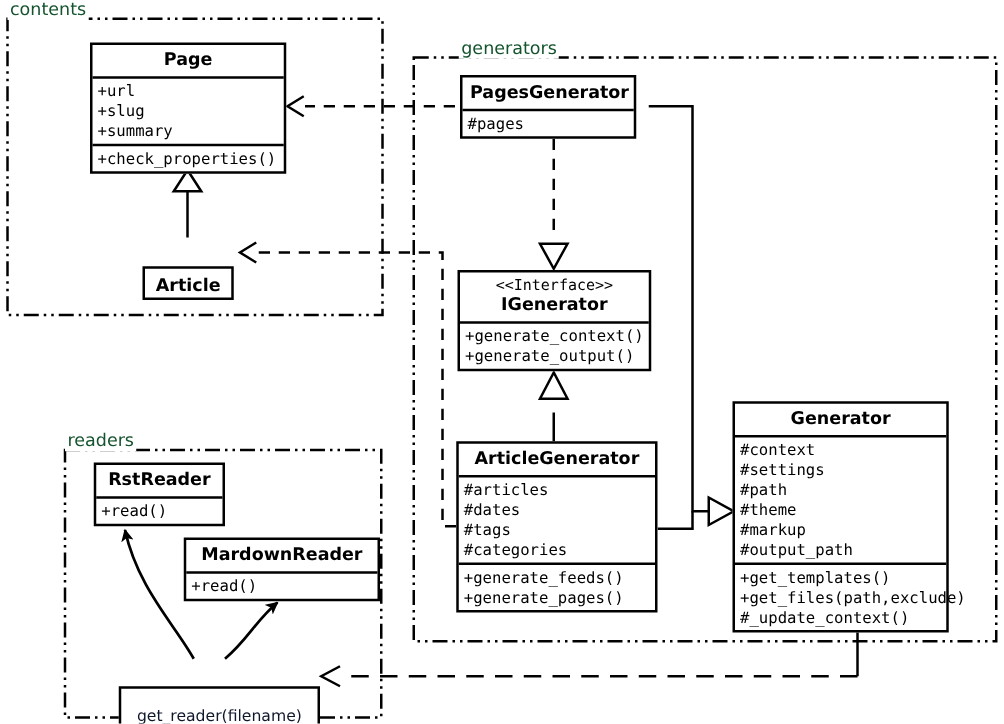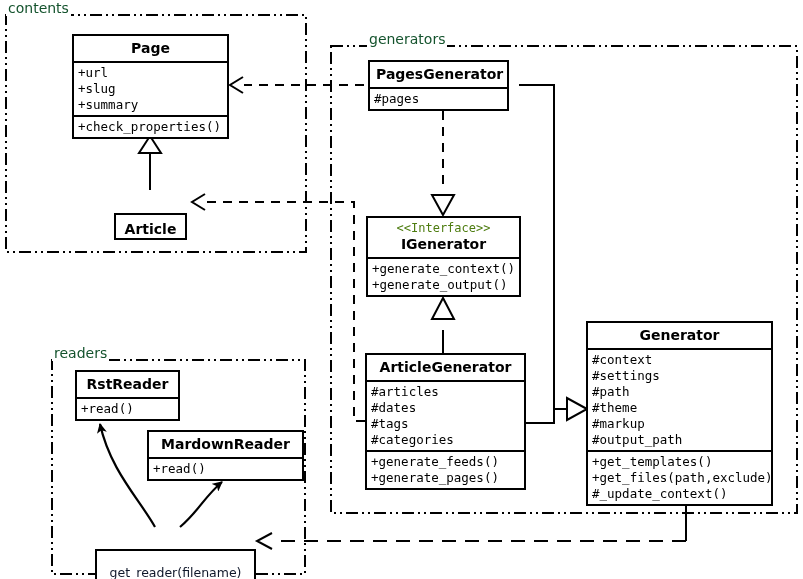--- a/index.html
+++ b/index.html
@@ -38,21 +38,21 @@
     padding: 4px 6px 4px 6px;
     line-height: 17px;
     color: #000;
   }
   .uml-stereotype {
     text-align: center;
     font-weight: normal;
     font-size: 12px;
     font-family: "DejaVu Sans Mono", monospace;
     line-height: 15px;
-    color: #4d7c0f;
+    color: #000000;
   }
   .uml-sec {
     border-top: 2px solid #000;
     padding: 2px 3px 2px 4px;
   }
   .uml-row {
     font-family: "DejaVu Sans Mono", monospace;
     font-size: 12.5px;
     line-height: 16px;
     white-space: pre;
@@ -186,21 +186,21 @@
       <div class="uml-row">#dates</div>
       <div class="uml-row">#tags</div>
       <div class="uml-row">#categories</div>
     </div>
     <div class="uml-sec">
       <div class="uml-row">+generate_feeds()</div>
       <div class="uml-row">+generate_pages()</div>
     </div>
   </div>
 
-  <div class="umlbox" style="left:586px; top:321px; width:187px;">
+  <div class="umlbox" style="left:586px; top:321px; width:173px;">
     <div class="uml-title">Generator</div>
     <div class="uml-sec">
       <div class="uml-row">#context</div>
       <div class="uml-row">#settings</div>
       <div class="uml-row">#path</div>
       <div class="uml-row">#theme</div>
       <div class="uml-row">#markup</div>
       <div class="uml-row">#output_path</div>
     </div>
     <div class="uml-sec">

